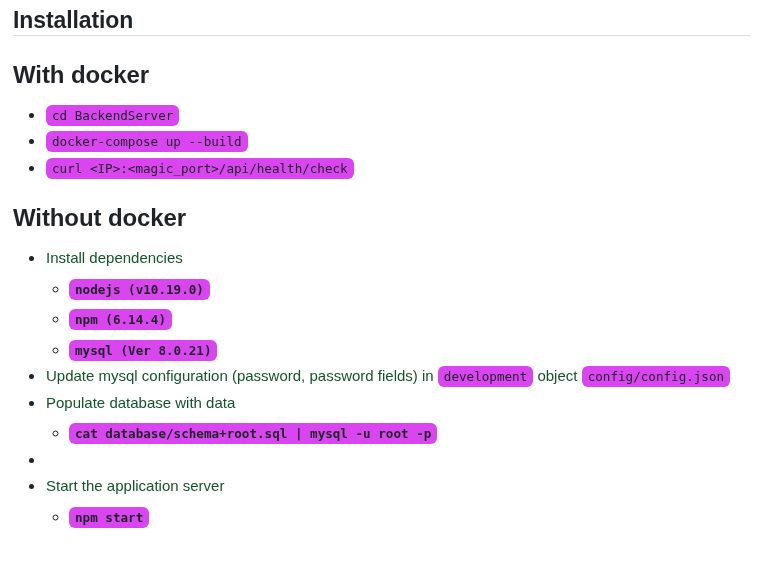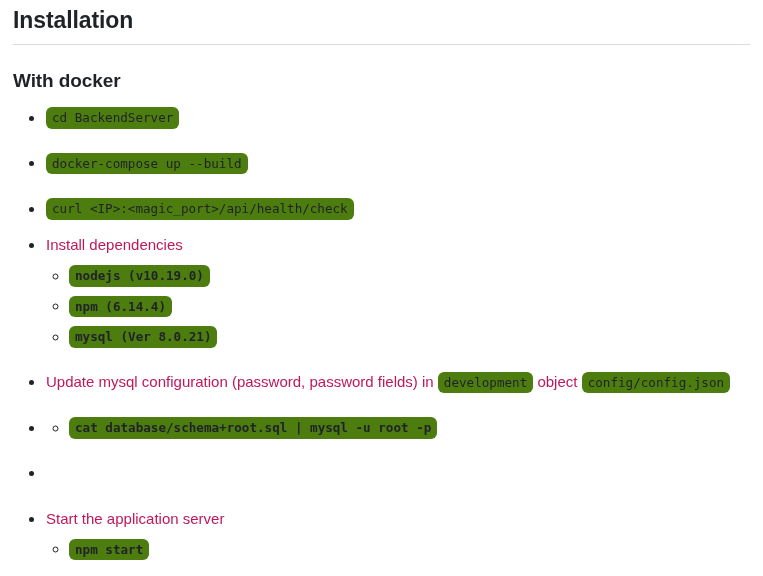--- a/index.html
+++ b/index.html
@@ -21,28 +21,27 @@
     padding: 6px 13px 0 13px;
     box-sizing: border-box;
   }
 
   
   h1.doc-h1 {
     font-size: 23px;
     font-weight: 600;
     line-height: 1.25;
     margin: 0 0 0 0;
-    padding-bottom: 9px;
     border-bottom: 1px solid #d8dee4;
     color: #1f2328;
     letter-spacing: -0.1px;
   }
 
   h2.doc-h2 {
-    font-size: 19px;
+    font-size: 24px;
     font-weight: 600;
     line-height: 1.25;
     margin: 24px 0 0 0;
     padding-bottom: 0;
     color: #1f2328;
     letter-spacing: -0.1px;
   }
 
   
   ul.doc-list {
@@ -50,21 +49,21 @@
     padding-left: 32px;
     list-style-type: disc;
   }
   ul.doc-list > li {
     font-size: 15px;
     line-height: 1.5;
     margin-top: 0;
     padding-left: 1px;
   }
   ul.doc-list > li + li {
-    margin-top: 23px;
+    margin-top: 4px;
   }
 
   ul.doc-sublist {
     margin: 8px 0 0 0;
     padding-left: 23px;
     list-style-type: circle;
     font-weight: bold;
   }
   ul.doc-sublist > li {
     font-size: 15px;
@@ -75,29 +74,29 @@
   }
 
   li::marker {
     color: #1f2328;
   }
 
   
   code.inline-code {
     font-family: "DejaVu Sans Mono", "Liberation Mono", monospace;
     font-size: 12.6px;
-    background-color: #4d7c0f;
+    background-color: #d946ef;
     border-radius: 6px;
     padding: 3.2px 6px;
     color: #1f2328;
     white-space: pre;
   }
 
   .li-text {
-    color: #be185d;
+    color: #14532d;
   }
 </style>
 </head>
 <body>
 
 <div class="page">
 
   <h1 class="doc-h1">Installation</h1>
 
   <h2 class="doc-h2">With docker</h2>
@@ -107,20 +106,21 @@
       <code class="inline-code">cd BackendServer</code>
     </li>
     <li>
       <code class="inline-code">docker-compose up --build</code>
     </li>
     <li>
       <code class="inline-code">curl &lt;IP&gt;:&lt;magic_port&gt;/api/health/check</code>
     </li>
   </ul>
 
+  <h2 class="doc-h2">Without docker</h2>
 
   <ul class="doc-list">
 
     <li>
       <span class="li-text">Install dependencies</span>
       <ul class="doc-sublist">
         <li>
           <code class="inline-code">nodejs (v10.19.0)</code>
         </li>
         <li>
@@ -133,20 +133,21 @@
     </li>
 
     <li>
       <span class="li-text">Update mysql configuration (password, password fields) in</span>
       <code class="inline-code">development</code>
       <span class="li-text">object</span>
       <code class="inline-code">config/config.json</code>
     </li>
 
     <li>
+      <span class="li-text">Populate database with data</span>
       <ul class="doc-sublist">
         <li>
           <code class="inline-code">cat database/schema+root.sql | mysql -u root -p</code>
         </li>
       </ul>
     </li>
 
     <li>
     </li>
 

